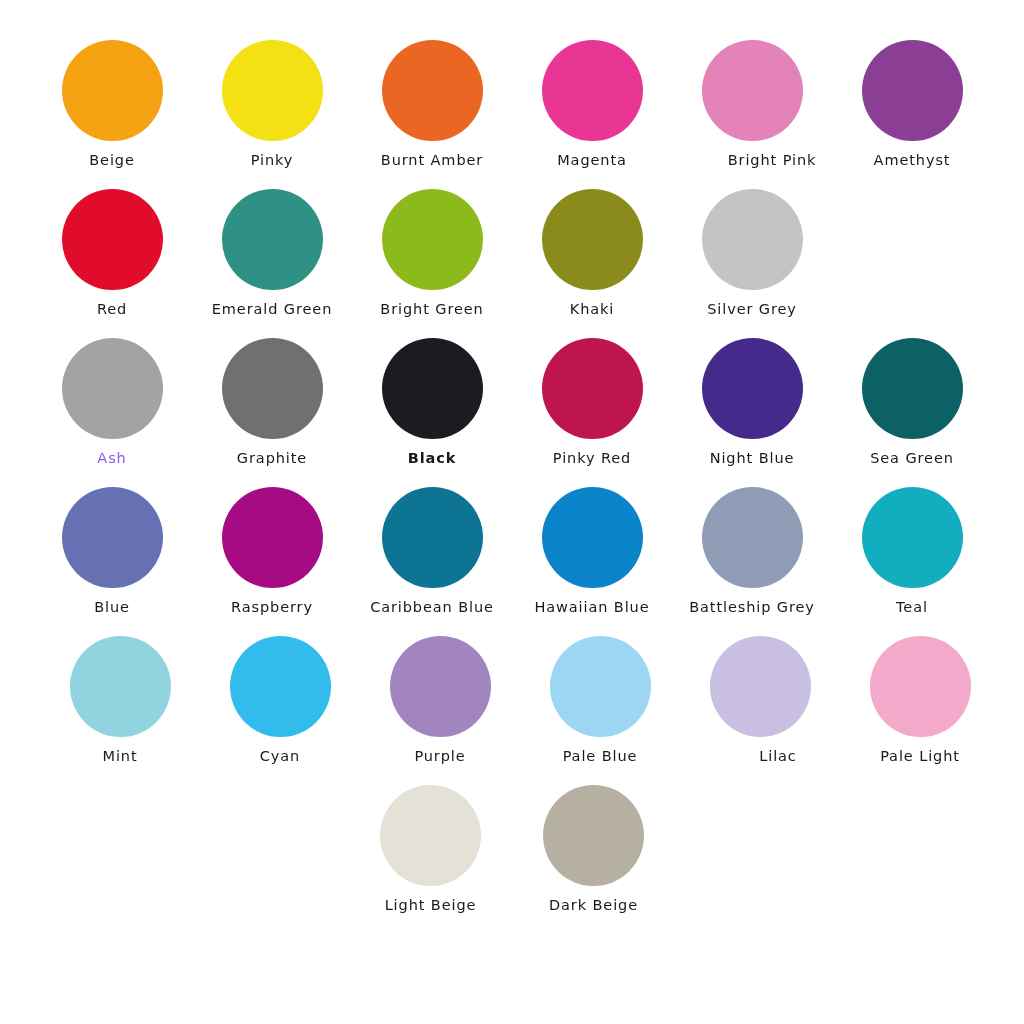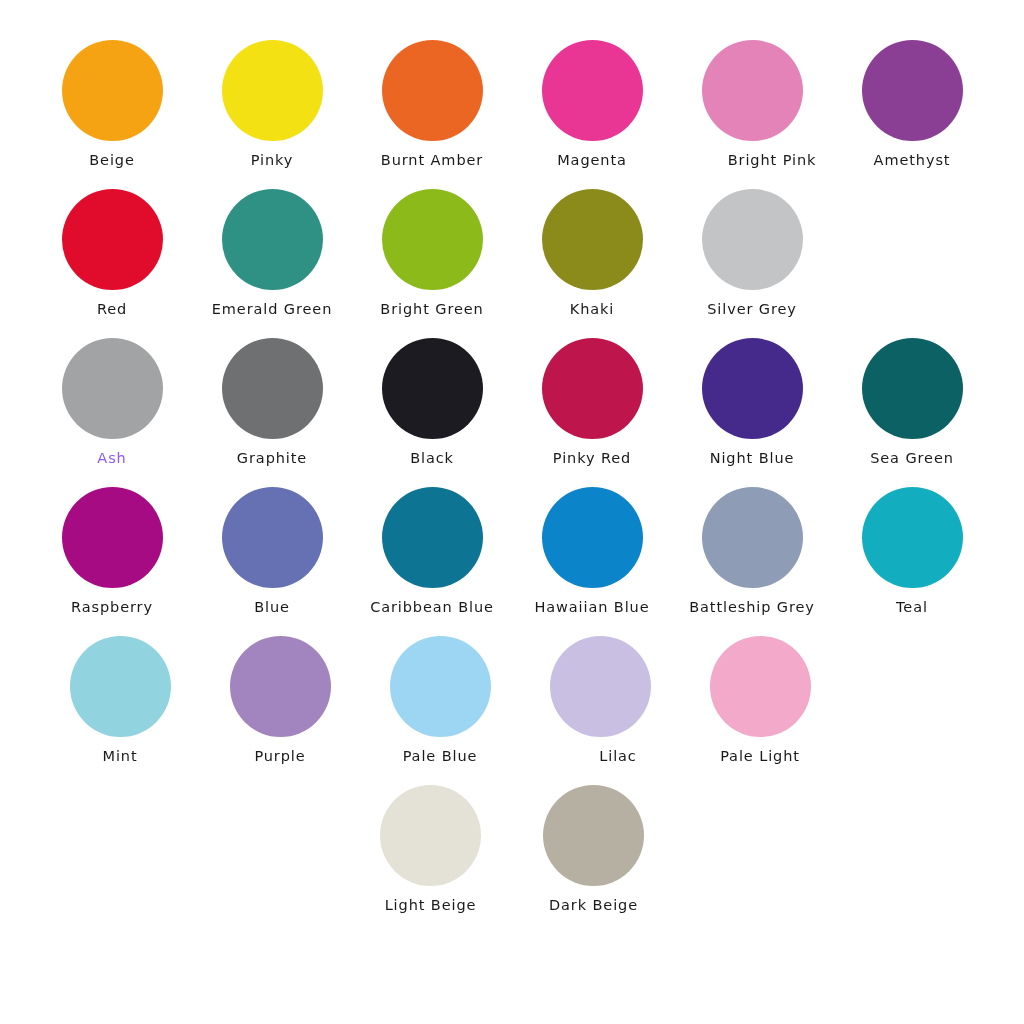--- a/index.html
+++ b/index.html
@@ -124,45 +124,45 @@
       <div class="swatch-cell">
         <span class="swatch-disc" style="background-color: rgb(162, 163, 165);"></span>
         <span class="swatch-label" style="color: #8b5cf6;">Ash</span>
       </div>
       <div class="swatch-cell">
         <span class="swatch-disc" style="background-color: rgb(111, 112, 114);"></span>
         <span class="swatch-label" style="color: rgb(26, 26, 26);">Graphite</span>
       </div>
       <div class="swatch-cell">
         <span class="swatch-disc" style="background-color: rgb(28, 27, 34);"></span>
-        <span class="swatch-label" style="color: rgb(26, 26, 26);">Black</span>
+        <span class="swatch-label" style="color: rgb(26, 26, 26); font-weight: bold;">Black</span>
       </div>
       <div class="swatch-cell">
         <span class="swatch-disc" style="background-color: rgb(190, 21, 77);"></span>
         <span class="swatch-label" style="color: rgb(26, 26, 26);">Pinky Red</span>
       </div>
       <div class="swatch-cell">
         <span class="swatch-disc" style="background-color: rgb(69, 42, 140);"></span>
         <span class="swatch-label" style="color: rgb(26, 26, 26);">Night Blue</span>
       </div>
       <div class="swatch-cell">
         <span class="swatch-disc" style="background-color: rgb(11, 97, 99);"></span>
         <span class="swatch-label" style="color: rgb(26, 26, 26);">Sea Green</span>
       </div>
     </div>
     <div class="swatch-row row-3">
       <div class="swatch-cell">
+        <span class="swatch-disc" style="background-color: rgb(101, 113, 179);"></span>
+        <span class="swatch-label" style="color: rgb(26, 26, 26);">Blue</span>
+      </div>
+      <div class="swatch-cell">
         <span class="swatch-disc" style="background-color: rgb(166, 11, 132);"></span>
         <span class="swatch-label" style="color: rgb(26, 26, 26);">Raspberry</span>
       </div>
       <div class="swatch-cell">
-        <span class="swatch-disc" style="background-color: rgb(101, 113, 179);"></span>
-        <span class="swatch-label" style="color: rgb(26, 26, 26);">Blue</span>
-      </div>
-      <div class="swatch-cell">
         <span class="swatch-disc" style="background-color: rgb(13, 116, 147);"></span>
         <span class="swatch-label" style="color: rgb(26, 26, 26);">Caribbean Blue</span>
       </div>
       <div class="swatch-cell">
         <span class="swatch-disc" style="background-color: rgb(12, 132, 201);"></span>
         <span class="swatch-label" style="color: rgb(26, 26, 26);">Hawaiian Blue</span>
       </div>
       <div class="swatch-cell">
         <span class="swatch-disc" style="background-color: rgb(142, 156, 182);"></span>
         <span class="swatch-label" style="color: rgb(26, 26, 26);">Battleship Grey</span>
@@ -171,20 +171,24 @@
         <span class="swatch-disc" style="background-color: rgb(18, 174, 192);"></span>
         <span class="swatch-label" style="color: rgb(26, 26, 26);">Teal</span>
       </div>
     </div>
     <div class="swatch-row row-4">
       <div class="swatch-cell">
         <span class="swatch-disc" style="background-color: rgb(145, 211, 222);"></span>
         <span class="swatch-label" style="color: rgb(26, 26, 26);">Mint</span>
       </div>
       <div class="swatch-cell">
+        <span class="swatch-disc" style="background-color: rgb(50, 188, 236);"></span>
+        <span class="swatch-label" style="color: rgb(26, 26, 26);">Cyan</span>
+      </div>
+      <div class="swatch-cell">
         <span class="swatch-disc" style="background-color: rgb(162, 133, 190);"></span>
         <span class="swatch-label" style="color: rgb(26, 26, 26);">Purple</span>
       </div>
       <div class="swatch-cell">
         <span class="swatch-disc" style="background-color: rgb(157, 214, 242);"></span>
         <span class="swatch-label" style="color: rgb(26, 26, 26);">Pale Blue</span>
       </div>
       <div class="swatch-cell">
         <span class="swatch-disc" style="background-color: rgb(200, 191, 226);"></span>
         <span class="swatch-label" style="color: rgb(26, 26, 26); margin-left: 36px;">Lilac</span>

